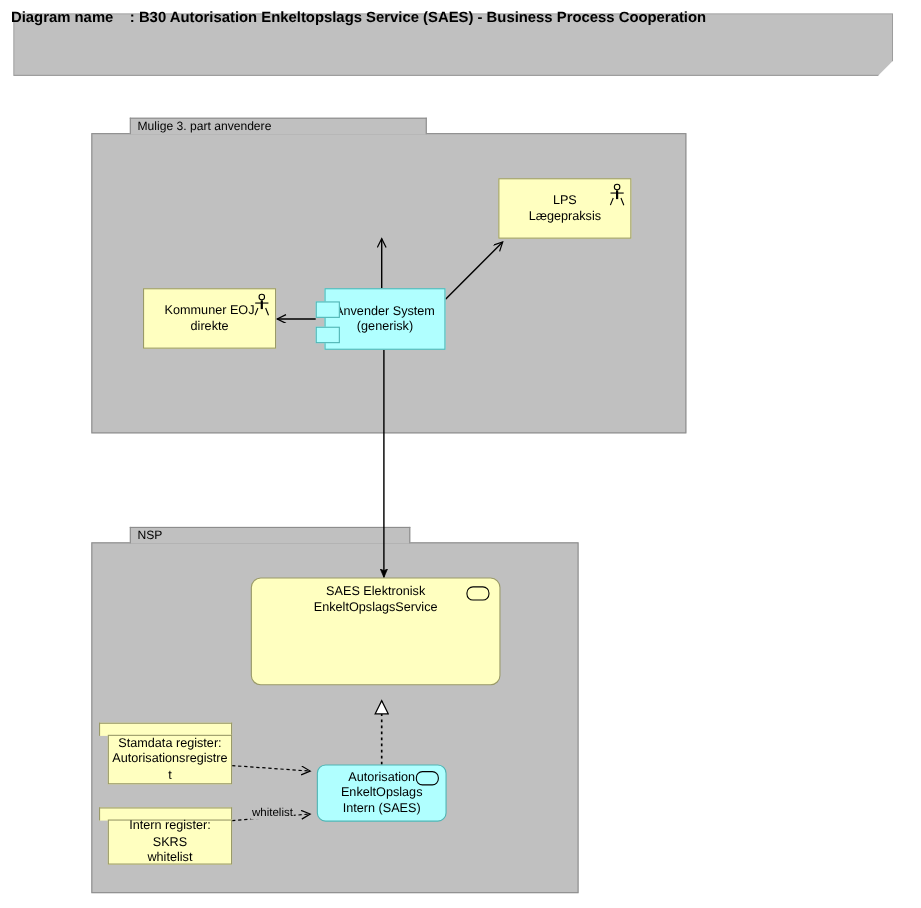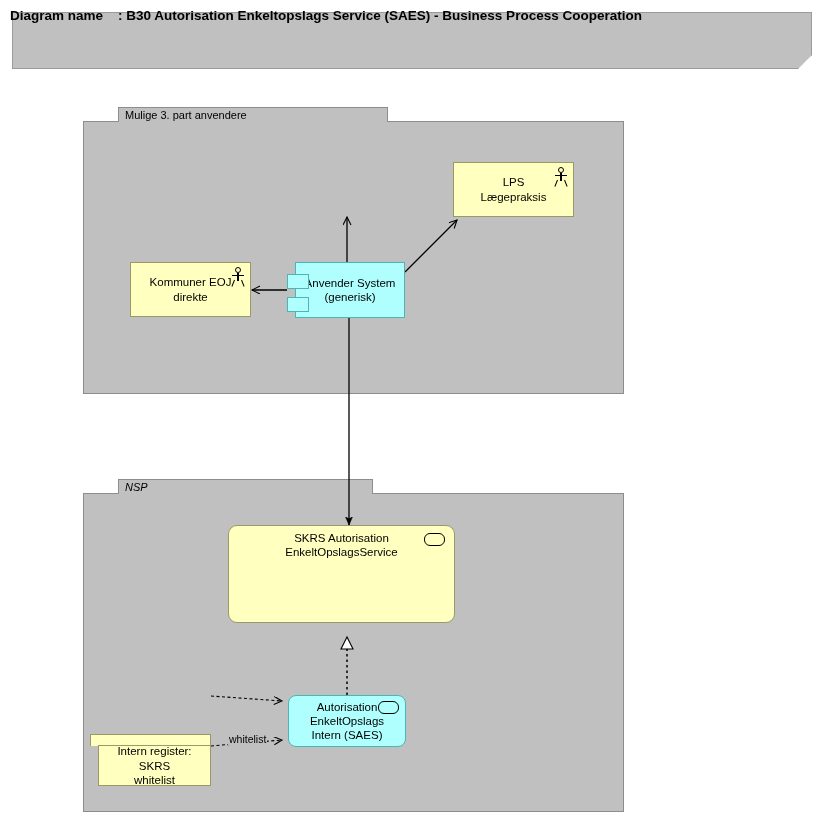--- a/index.html
+++ b/index.html
@@ -109,21 +109,21 @@
   <div class="title-banner"></div>
   <div class="title-line l1"><span class="tl-key">Diagram name</span><span>:</span> <span>B30 Autorisation Enkeltopslags Service (SAES) - Business Process Cooperation</span></div>
 
   <div class="group" style="left:83px;top:107px;width:541px;height:287px;">
     <div class="group-body"></div>
     <div class="group-tab" style="width:270px;">
       <span>Mulige 3. part anvendere</span>
     </div>
   </div>
 
-  <div class="group" style="left:83px;top:479px;width:541px;height:333px;font-style:italic;">
+  <div class="group" style="left:83px;top:479px;width:443px;height:333px;">
     <div class="group-body"></div>
     <div class="group-tab" style="width:255px;">
       <span>NSP</span>
     </div>
   </div>
 
   <svg class="conn-svg">
     <defs>
       <marker id="openArrow" markerWidth="12" markerHeight="12" refX="9" refY="4" orient="auto" markerUnits="userSpaceOnUse">
         <path d="M1,0 L9,4 L1,8" fill="none" stroke="#000" stroke-width="1.1"></path>
@@ -200,35 +200,43 @@
     <div class="box cyan">
       <div class="label">Anvender System
 (generisk)</div>
     </div>
     <div class="comp-tab t1"></div>
     <div class="comp-tab t2"></div>
   </div>
 
   <div class="node" style="left:228px;top:525px;width:227px;height:98px;">
     <div class="box rounded">
-      <div class="label top">SKRS Autorisation
+      <div class="label top">SAES Elektronisk
 EnkeltOpslagsService</div>
     </div>
     <div class="service-icon" style="right:10px;top:8px;"></div>
   </div>
 
   <div class="node" style="left:288px;top:695px;width:118px;height:52px;">
     <div class="box cyan rounded-sm">
       <div class="label">Autorisation
 EnkeltOpslags
 Intern (SAES)</div>
     </div>
     <div class="service-icon" style="right:7px;top:6px;"></div>
   </div>
 
+  <div class="node" style="left:98px;top:668px;width:113px;height:45px;">
+    <div class="band-offset"></div>
+    <div class="box">
+      <div class="label">Stamdata register:
+Autorisationsregistre
+t</div>
+    </div>
+  </div>
 
   <div class="node" style="left:98px;top:745px;width:113px;height:41px;">
     <div class="band-offset"></div>
     <div class="box">
       <div class="label">Intern register: SKRS
 whitelist</div>
     </div>
   </div>
 
 </div>

